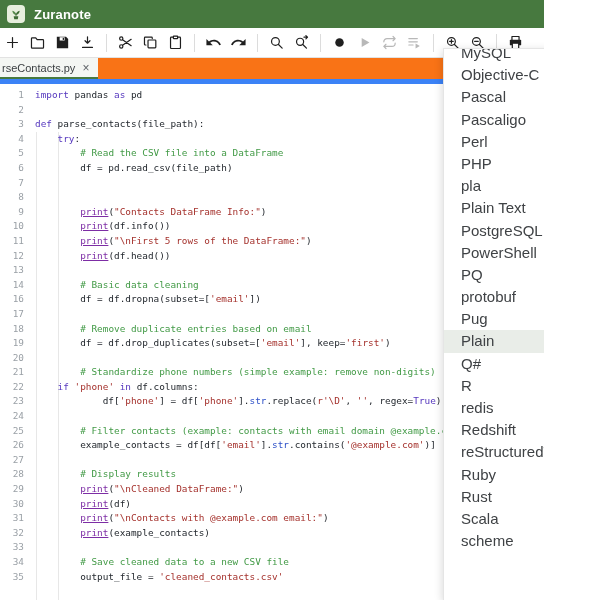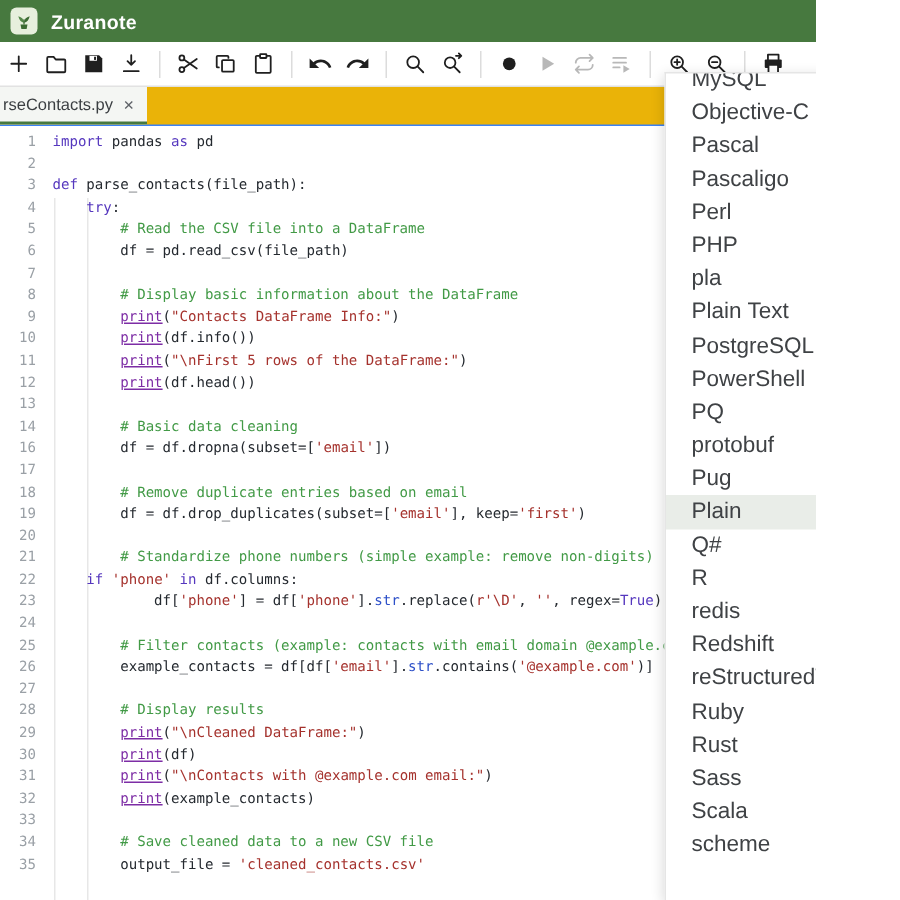--- a/index.html
+++ b/index.html
@@ -24,22 +24,22 @@
   .tb-group{display:flex;align-items:center;}
   .tb-btn{width:25px;height:26px;display:flex;align-items:center;justify-content:center;
     border:none;background:transparent;color:#1f1f1f;cursor:pointer;padding:0;}
   .tb-btn.disabled{color:#b8b8b8;}
   .tb-btn .ic{display:flex;}
   .tb-btn svg{width:17px;height:17px;stroke:currentColor;fill:none;stroke-width:1.7;
     stroke-linecap:round;stroke-linejoin:round;}
   .tb-sep{width:1px;height:18px;background:#dcdcdc;margin:0 6px;flex:none;}
 
   
-  .tabbar{position:absolute;top:58px;left:0;right:0;height:26px;background:#eab308;
-    border-bottom:1px solid #3b82f6;display:flex;align-items:stretch;text-align:center;}
+  .tabbar{position:absolute;top:58px;left:0;right:0;height:26px;background:#f97316;
+    border-bottom:5px solid #3b82f6;display:flex;align-items:stretch;text-align:center;}
   .tab{display:flex;align-items:center;gap:7px;padding:0 9px 0 2px;background:#f4f6f3;
     border-bottom:2px solid var(--accent);font-size:11px;color:#3b3f42;cursor:pointer;}
   .tab-close{font-size:12px;color:#5f6368;line-height:1;cursor:pointer;}
 
   
   .editor{position:absolute;top:84px;left:0;right:0;bottom:0;background:#fff;
     font-family:"DejaVu Sans Mono",monospace;font-size:9.4px;line-height:14.6px;
     padding-top:4px;overflow:hidden;}
   .guide{position:absolute;width:1px;background:#e7e7e7;top:48px;bottom:0;}
   .code-row{display:flex;white-space:pre;height:14.6px;position:relative;}
@@ -250,21 +250,21 @@
     <div class="guide" style="left:35.5px"></div>
     <div class="guide" style="left:58px"></div>
     <div id="code-area">
         <div class="code-row"><span class="ln">1</span><span class="code"><span class="tok-kw">import</span><span class="tok-pl"> pandas </span><span class="tok-kw">as</span><span class="tok-pl"> pd</span></span></div>
         <div class="code-row"><span class="ln">2</span><span class="code"></span></div>
         <div class="code-row"><span class="ln">3</span><span class="code"><span class="tok-kw">def</span><span class="tok-pl"> parse_contacts(file_path):</span></span></div>
         <div class="code-row"><span class="ln">4</span><span class="code"><span class="tok-pl">    </span><span class="tok-kw">try</span><span class="tok-pl">:</span></span></div>
         <div class="code-row"><span class="ln">5</span><span class="code"><span class="tok-pl">        </span><span class="tok-co"># Read the CSV file into a DataFrame</span></span></div>
         <div class="code-row"><span class="ln">6</span><span class="code"><span class="tok-pl">        df = pd.read_csv(file_path)</span></span></div>
         <div class="code-row"><span class="ln">7</span><span class="code"></span></div>
-        <div class="code-row"><span class="ln">8</span><span class="code"><span class="tok-pl">        </span><span class="tok-co"># Display basic information about the DataFrame</span></span></div>
+        <div class="code-row"><span class="ln">8</span><span class="code"><span class="tok-pl">        </span></span></div>
         <div class="code-row"><span class="ln">9</span><span class="code"><span class="tok-pl">        </span><span class="tok-bi">print</span><span class="tok-pl">(</span><span class="tok-st">"Contacts DataFrame Info:"</span><span class="tok-pl">)</span></span></div>
         <div class="code-row"><span class="ln">10</span><span class="code"><span class="tok-pl">        </span><span class="tok-bi">print</span><span class="tok-pl">(df.info())</span></span></div>
         <div class="code-row"><span class="ln">11</span><span class="code"><span class="tok-pl">        </span><span class="tok-bi">print</span><span class="tok-pl">(</span><span class="tok-st">"\nFirst 5 rows of the DataFrame:"</span><span class="tok-pl">)</span></span></div>
         <div class="code-row"><span class="ln">12</span><span class="code"><span class="tok-pl">        </span><span class="tok-bi">print</span><span class="tok-pl">(df.head())</span></span></div>
         <div class="code-row"><span class="ln">13</span><span class="code"></span></div>
         <div class="code-row"><span class="ln">14</span><span class="code"><span class="tok-pl">        </span><span class="tok-co"># Basic data cleaning</span></span></div>
         <div class="code-row"><span class="ln">16</span><span class="code"><span class="tok-pl">        df = df.dropna(subset=[</span><span class="tok-st">'email'</span><span class="tok-pl">])</span></span></div>
         <div class="code-row"><span class="ln">17</span><span class="code"></span></div>
         <div class="code-row"><span class="ln">18</span><span class="code"><span class="tok-pl">        </span><span class="tok-co"># Remove duplicate entries based on email</span></span></div>
         <div class="code-row"><span class="ln">19</span><span class="code"><span class="tok-pl">        df = df.drop_duplicates(subset=[</span><span class="tok-st">'email'</span><span class="tok-pl">], keep=</span><span class="tok-st">'first'</span><span class="tok-pl">)</span></span></div>
@@ -303,20 +303,19 @@
         <div class="dd-item">protobuf</div>
         <div class="dd-item">Pug</div>
         <div class="dd-item selected">Plain</div>
         <div class="dd-item">Q#</div>
         <div class="dd-item">R</div>
         <div class="dd-item">redis</div>
         <div class="dd-item">Redshift</div>
         <div class="dd-item">reStructuredText</div>
         <div class="dd-item">Ruby</div>
         <div class="dd-item">Rust</div>
-        <div class="dd-item">Sass</div>
         <div class="dd-item">Scala</div>
         <div class="dd-item">scheme</div>
       </div>
     <div class="dd-scrollbar"></div>
   </div>
 
 </div>
 
 </body></html>

